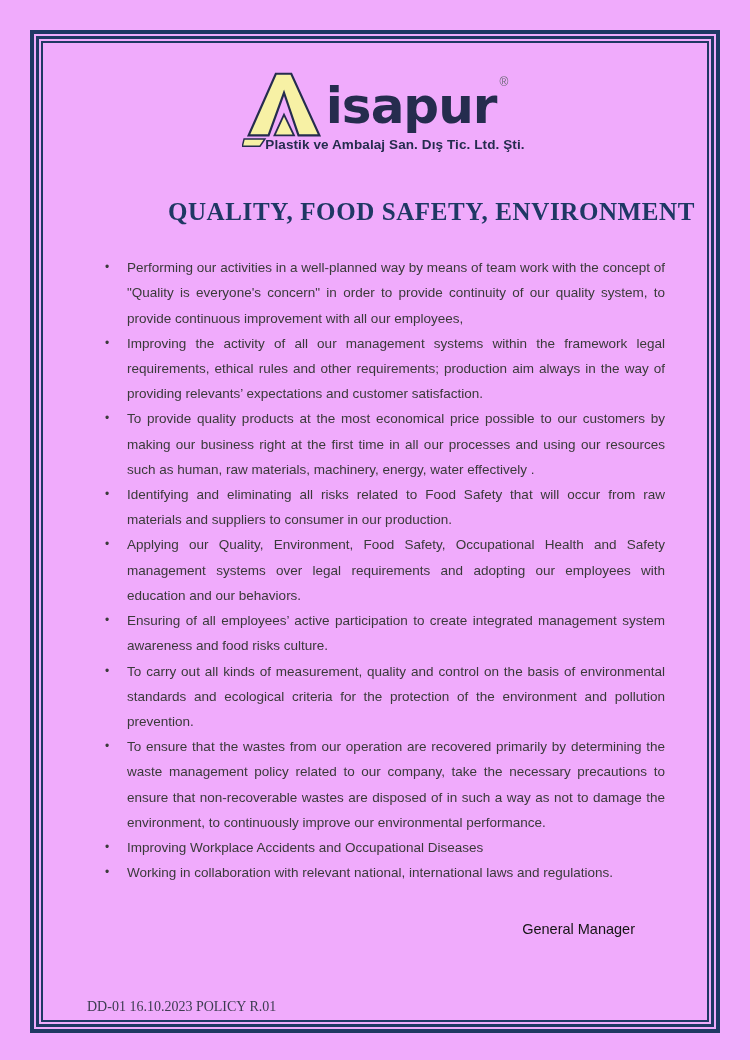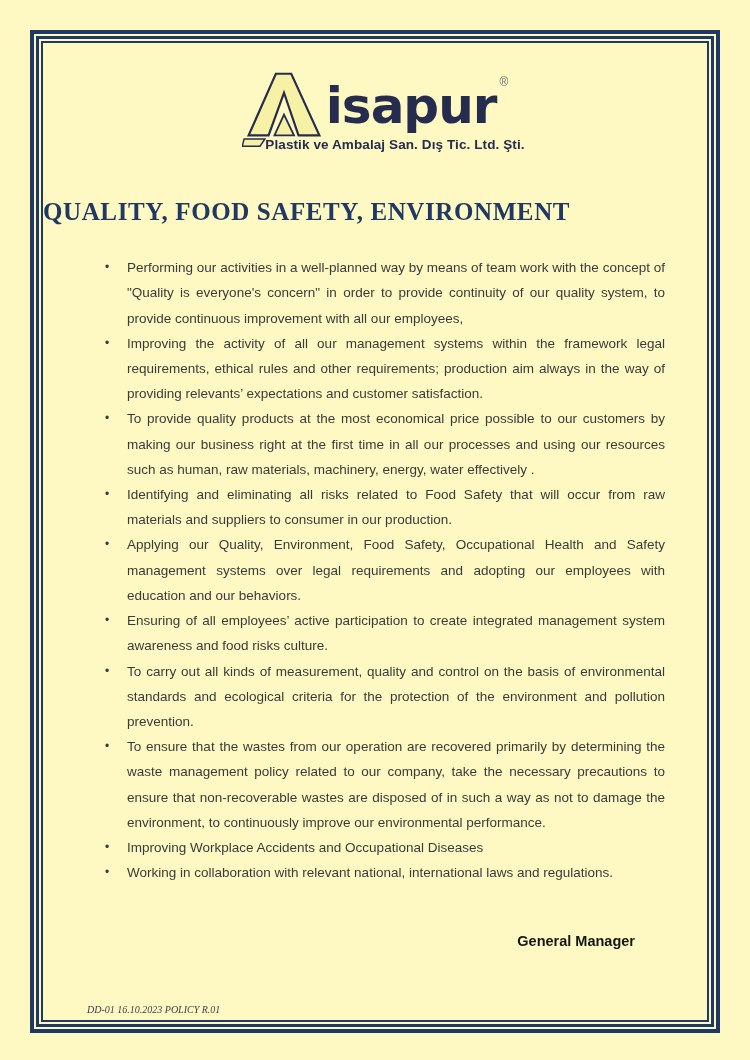--- a/index.html
+++ b/index.html
@@ -5,21 +5,21 @@
   html, body {
     margin: 0;
     padding: 0;
     background: #ffffff;
     font-family: "Liberation Sans", sans-serif;
   }
   .page {
     position: relative;
     width: 750px;
     height: 1060px;
-    background: #fef9c3;
+    background: #f0abfc;
     overflow: hidden;
   }
   
   .frame-outer {
     position: absolute;
     left: 30px;
     top: 30px;
     width: 690px;
     height: 1003px;
     box-sizing: border-box;
@@ -72,22 +72,22 @@
   .tagline {
     font-weight: bold;
     font-size: 13.5px;
     color: #252c4e;
     margin-top: -8px;
     padding-left: 40px;
     letter-spacing: 0.1px;
   }
   
   .title {
-    margin: 44px 0 0 0;
-    text-align: left;
+    margin: 44px 12px 0 0;
+    text-align: right;
     font-family: "Liberation Serif", serif;
     font-weight: bold;
     font-size: 25px;
     letter-spacing: 0.6px;
     color: #1f3864;
     line-height: 1.25;
   }
   .title span { display: block; }
   
   .policy-list {
@@ -106,34 +106,33 @@
     width: 22px;
     font-size: 12px;
     color: #3a3a3a;
   }
   .item-text {
     flex: 1;
     text-align: justify;
   }
   
   .signature {
-    margin-top: 48px;
+    margin-top: 36px;
     padding-right: 72px;
     text-align: right;
-    font-weight: bold;
+    font-weight: normal;
     font-size: 14.5px;
     color: #151515;
   }
   .footer {
     position: absolute;
     left: 44px;
     bottom: 5px;
     font-family: "Liberation Serif", serif;
-    font-style: italic;
-    font-size: 10px;
+    font-size: 14px;
     color: #3c3c50;
   }
 </style>
 </head>
 <body>
 
 <div class="page">
   <div class="frame-outer">
     <div class="frame-mid">
       <div class="frame-inner">

